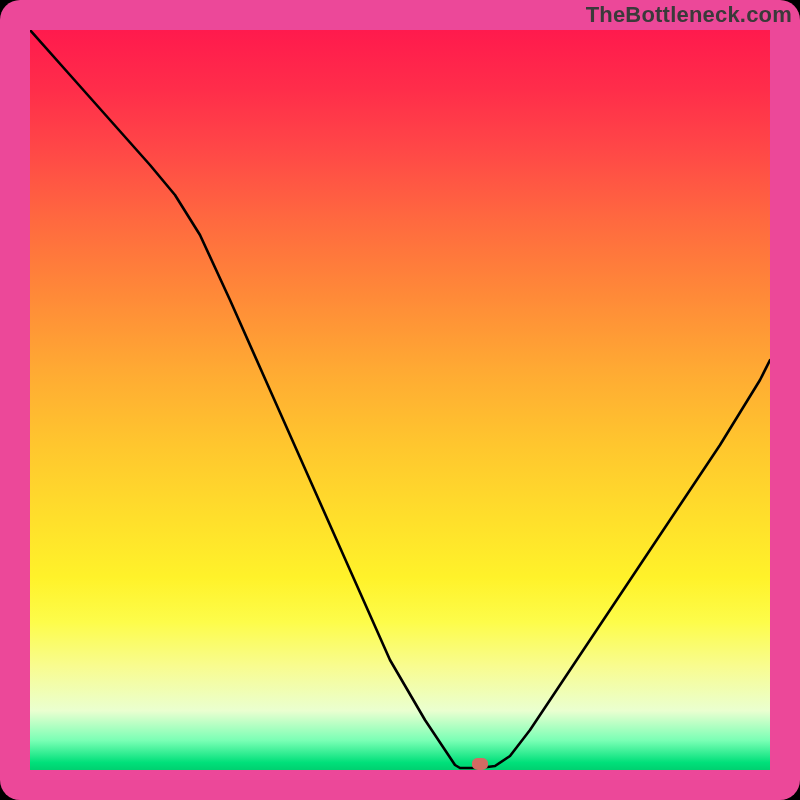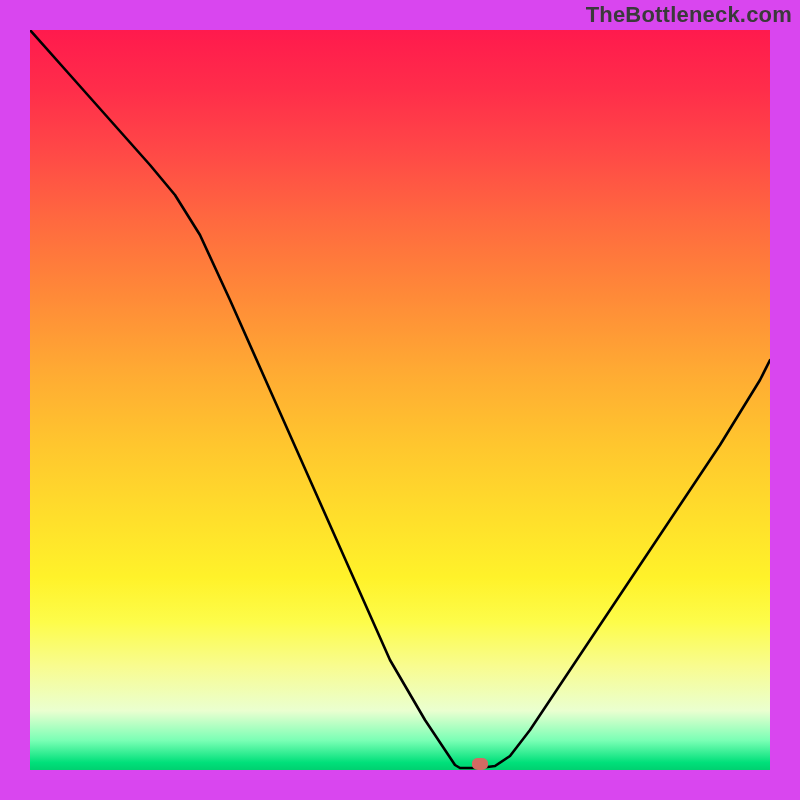--- a/index.html
+++ b/index.html
@@ -1,21 +1,22 @@
 <!DOCTYPE html>
 <html><head>
 <meta charset="utf-8">
 <style>
   * { margin: 0; padding: 0; box-sizing: border-box; }
   html, body { width: 800px; height: 800px; overflow: hidden; background: #000; }
   .frame {
     position: relative;
     width: 800px;
     height: 800px;
-    background: #d946ef;
+    background: #ec4899;
+    border-radius: 20px;
   }
   .watermark {
     position: absolute;
     top: 2px;
     right: 8px;
     font-family: Arial, Helvetica, sans-serif;
     font-size: 22px;
     font-weight: 600;
     color: #3a3a3a;
     letter-spacing: 0.2px;

